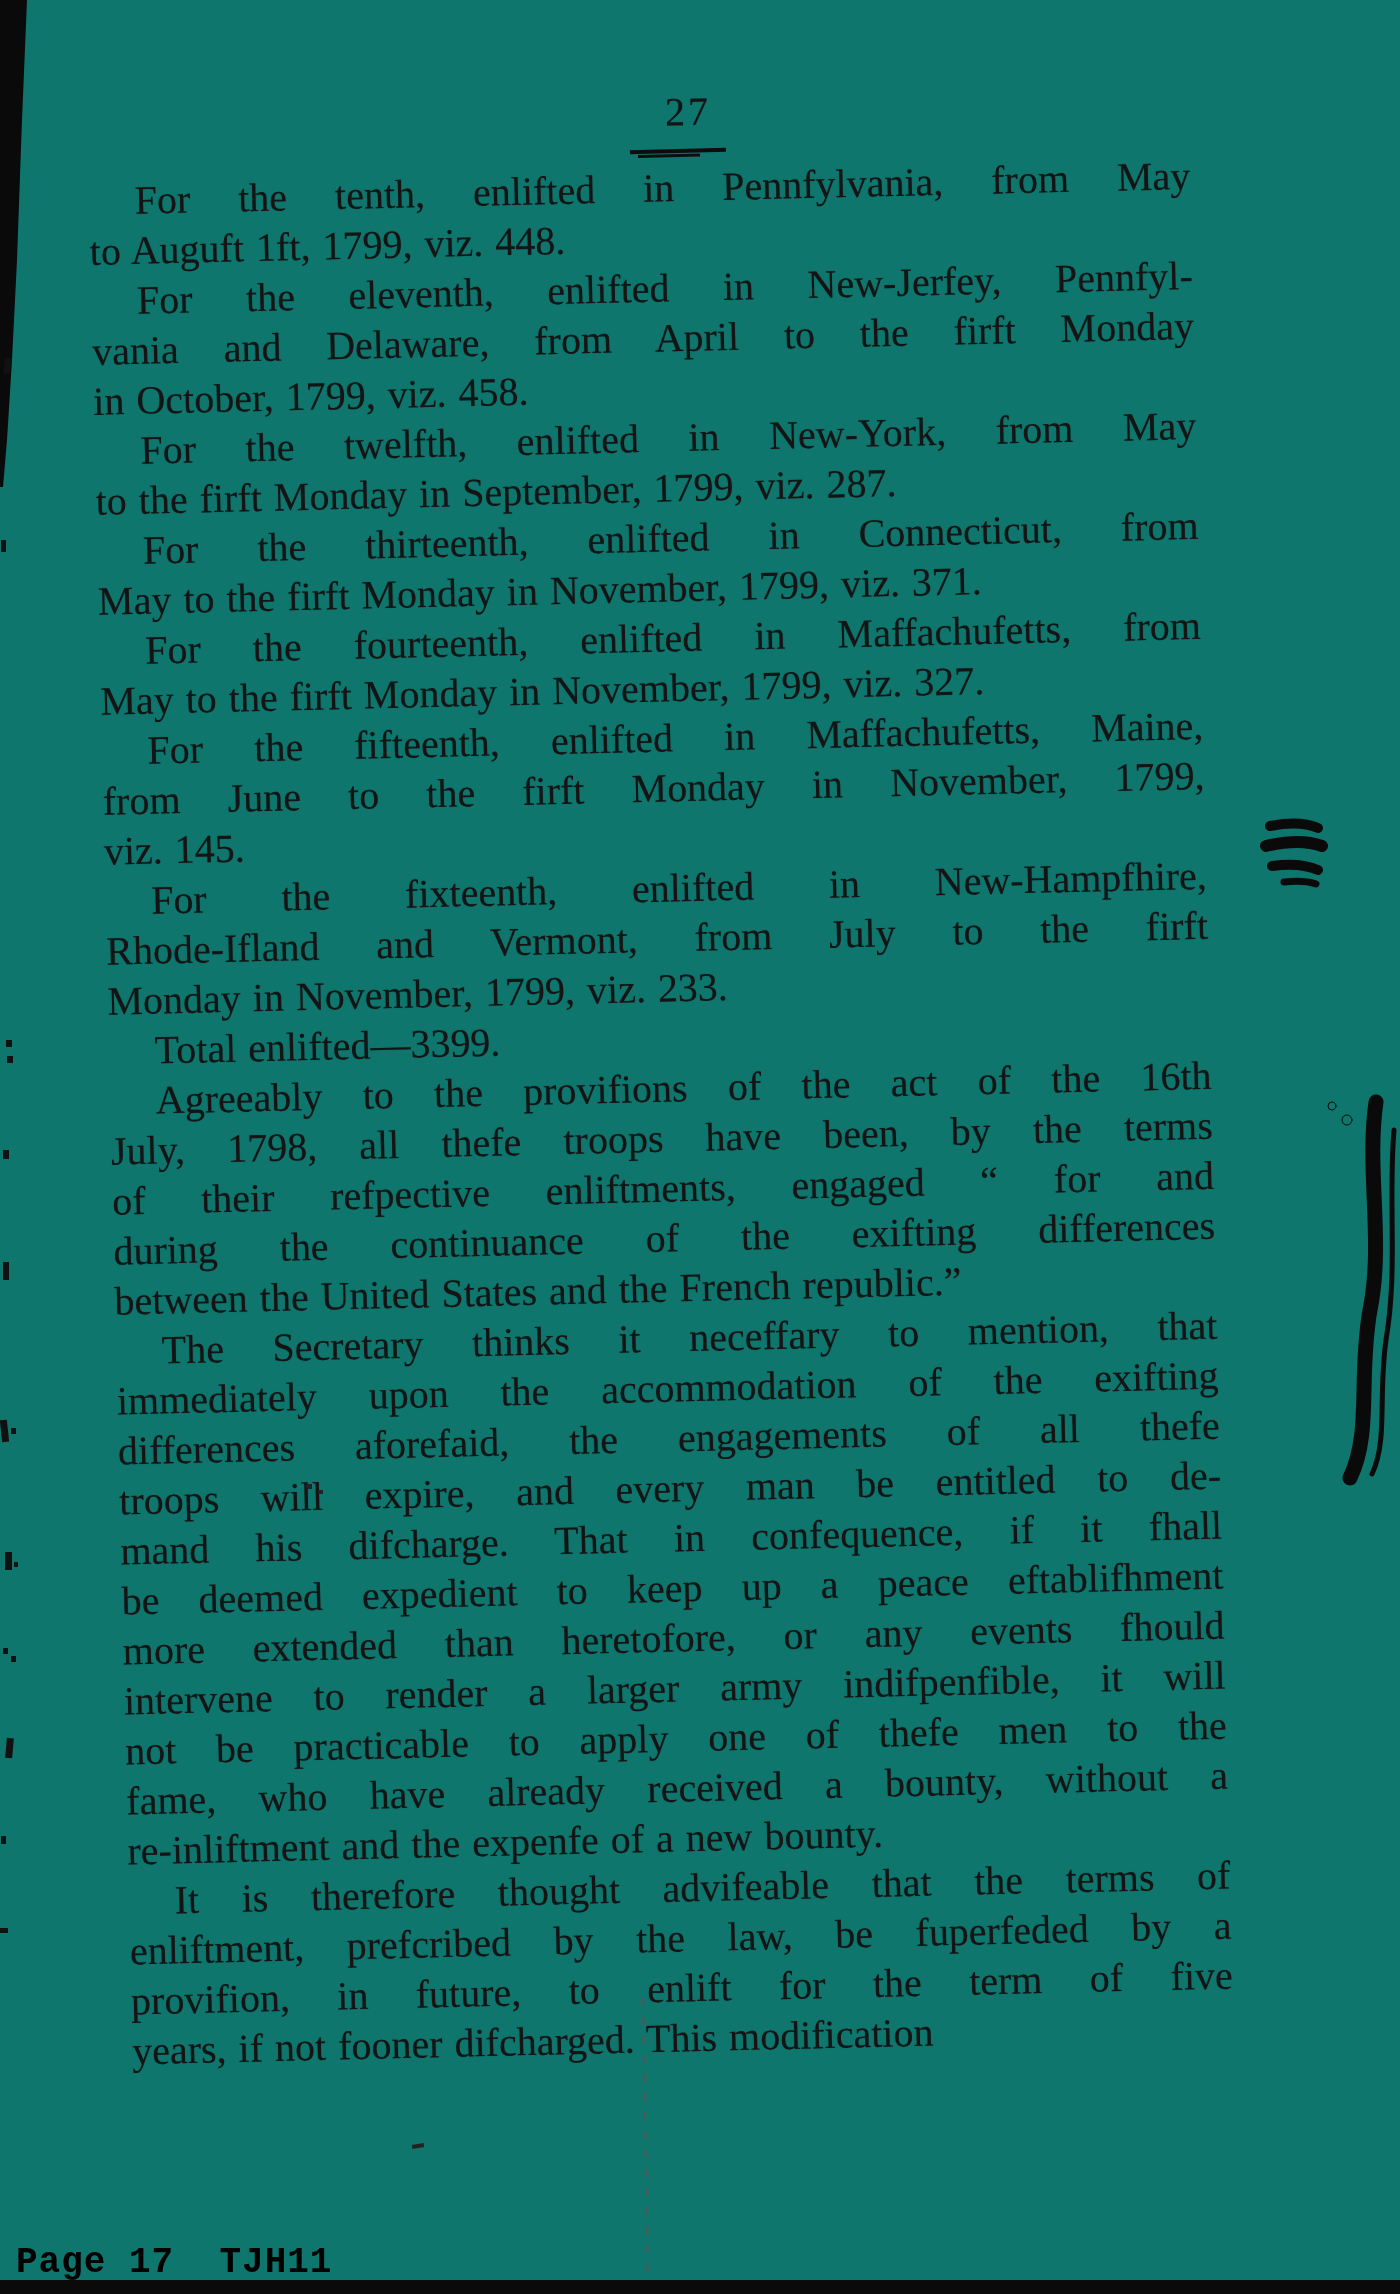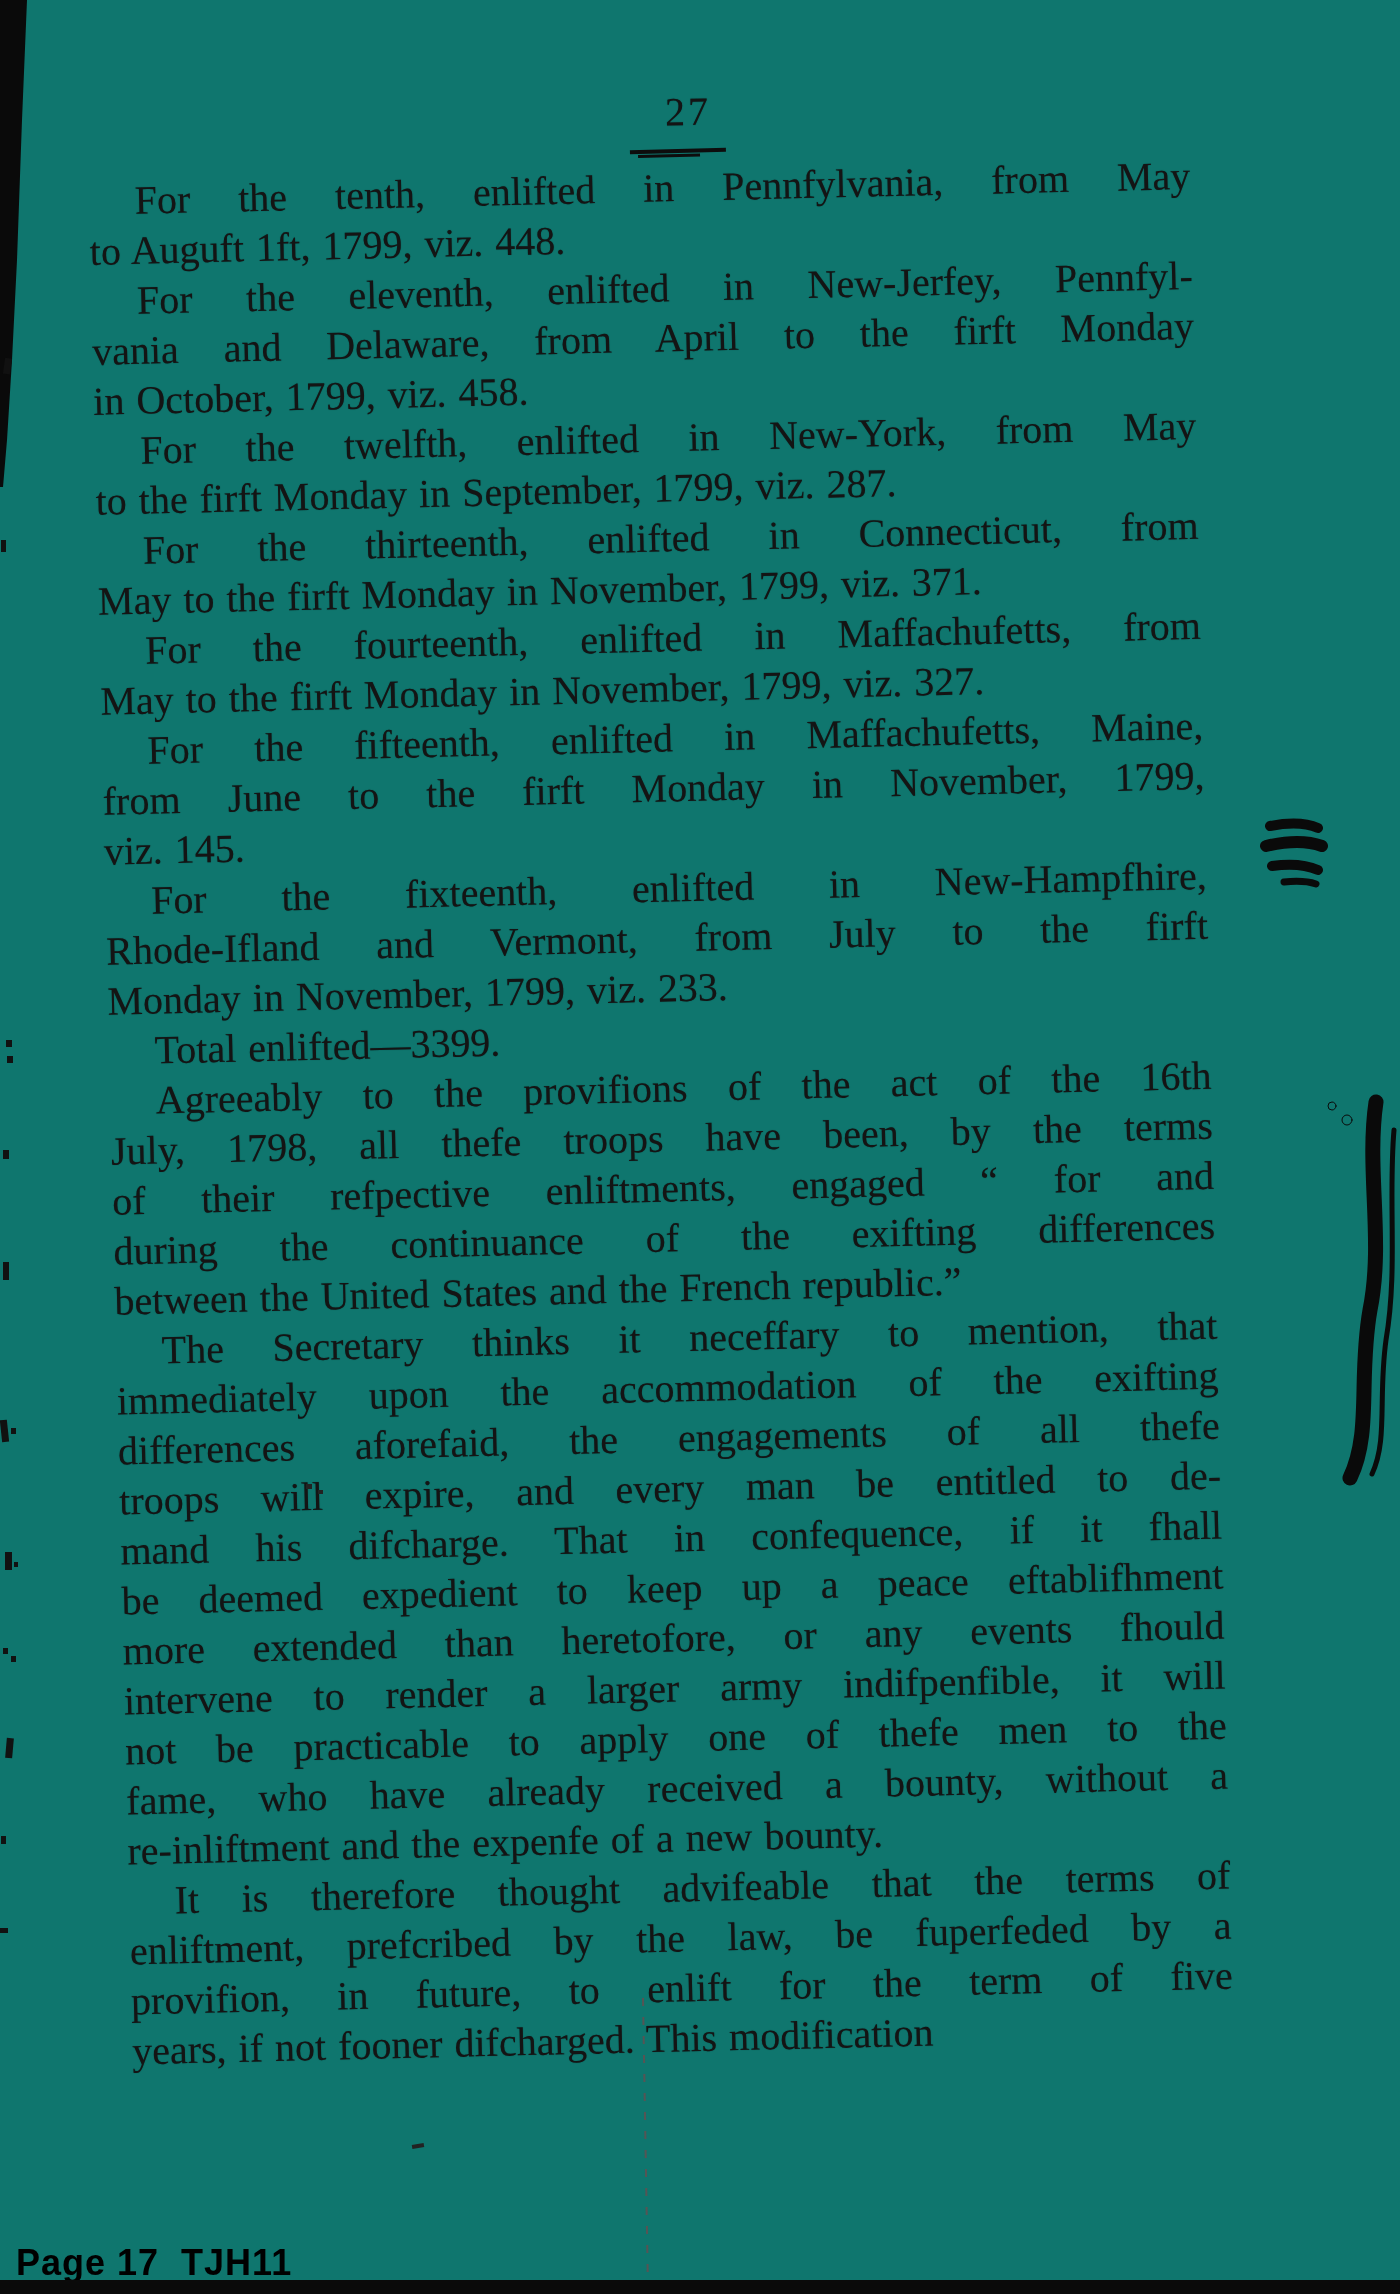--- a/index.html
+++ b/index.html
@@ -32,21 +32,21 @@
     text-align:justify; text-align-last:justify;
     word-spacing:2px;
     white-space:normal;
     text-shadow:0 0 1px rgba(0,0,0,0.4);
   }
   .line.end { text-align-last:left; }
   .line.indent { text-indent:46px; }
   
   #footer-label {
     position:absolute; left:16px; top:2242px;
-    font-family:Liberation Sans, sans-serif;
+    font-family:Liberation Mono, monospace;
     font-weight:bold; font-size:36px; color:#000;
     white-space:pre; letter-spacing:1px;
   }
   
   #artifacts { position:absolute; left:0; top:0; pointer-events:none; }
 </style>
 </head>
 <body>
 
 <div id="page">

